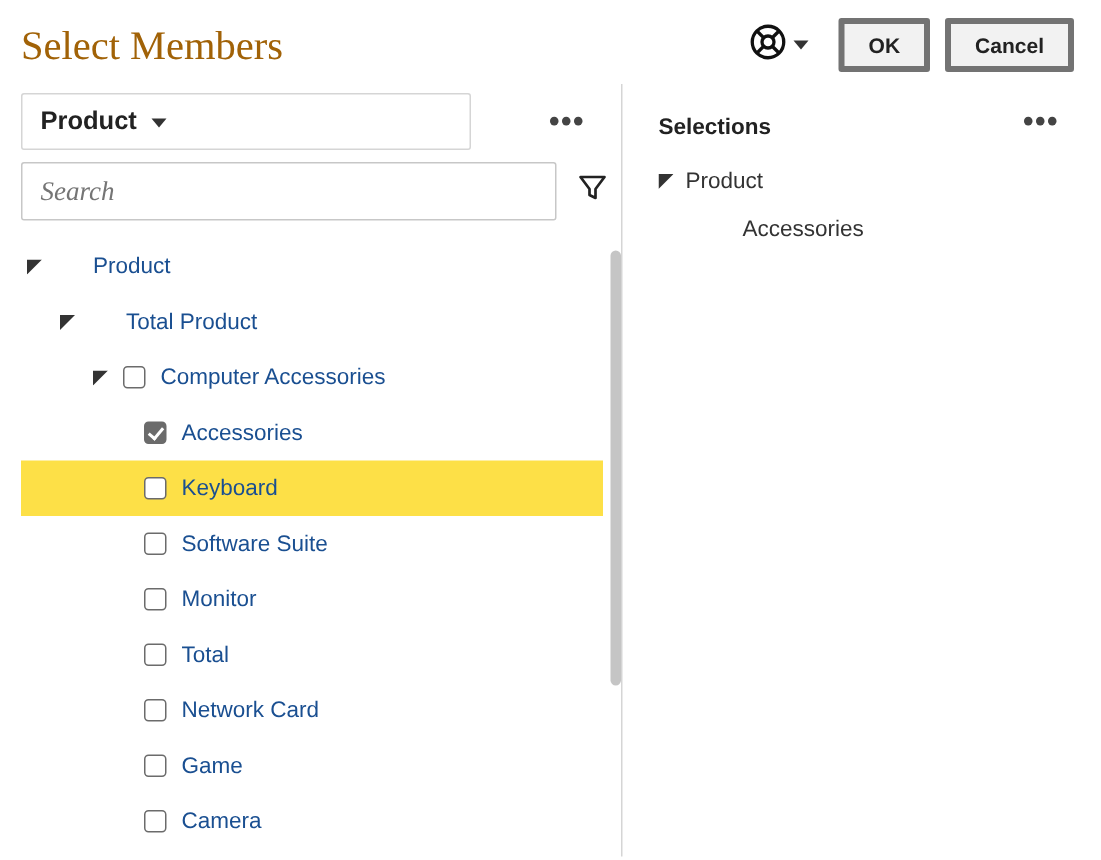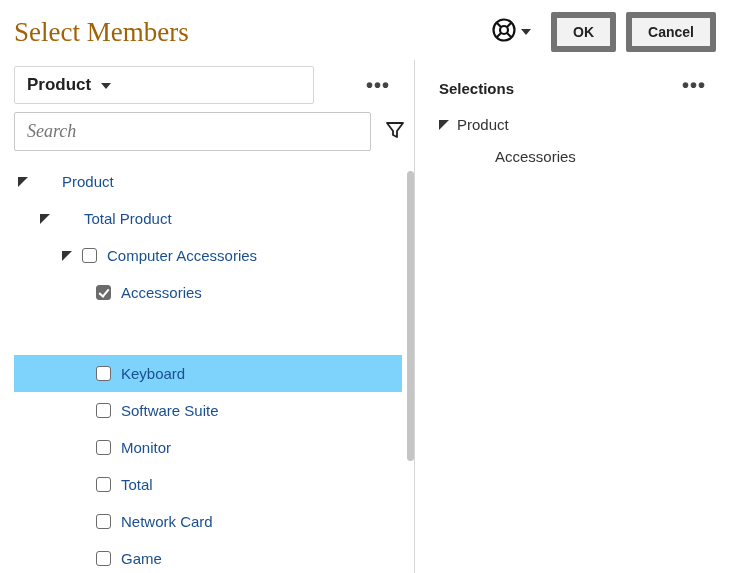--- a/index.html
+++ b/index.html
@@ -31,21 +31,21 @@
     gap: 10px;
   }
   .help-group { display:flex; align-items:center; gap:4px; cursor:pointer; margin-right: 10px;}
   .caret-down {
     width: 0; height: 0;
     border-left: 5px solid transparent;
     border-right: 5px solid transparent;
     border-top: 6px solid #333;
   }
   .btn {
-    border: 6px solid #737373;
+    border: 4px solid #737373;
     background: #f2f2f2;
     padding: 6px 16px;
     font-size: 14px;
     font-weight: 600;
     border-radius: 2px;
     cursor: pointer;
     color: #222;
   }
 
   .body {
@@ -134,22 +134,21 @@
   .tree-node {
     display:flex;
     align-items:center;
     gap: 10px;
     height: 37px;
     font-size: 15px;
     color: #1a4f91;
     cursor:pointer;
   }
   .tree-node.highlight {
-    background: #7dd3fc;
-    margin-top: 44px;
+    background: #fde047;
   }
   .tri {
     display:inline-block;
     width:10px; height:10px;
     position:relative;
   }
   .tri svg { display:block; }
   .chk {
     width: 15px; height: 15px;
     border: 1.5px solid #6b6b6b;

